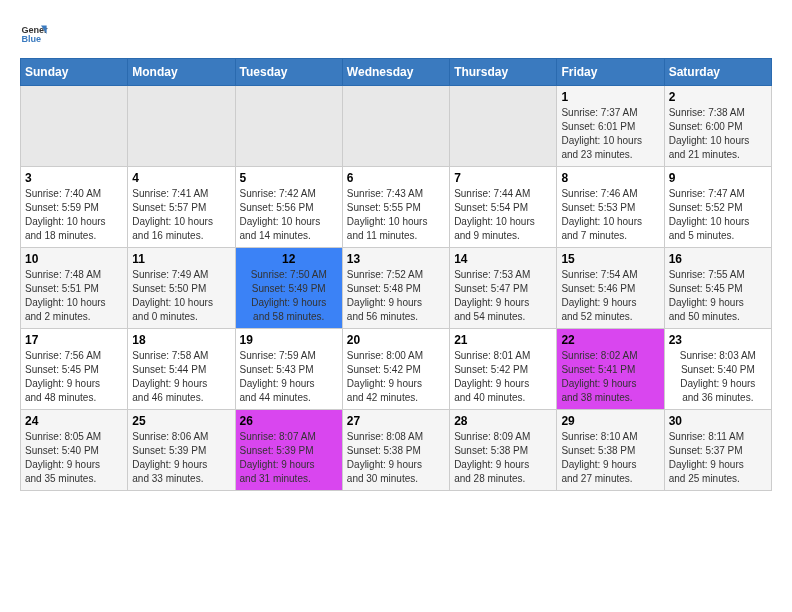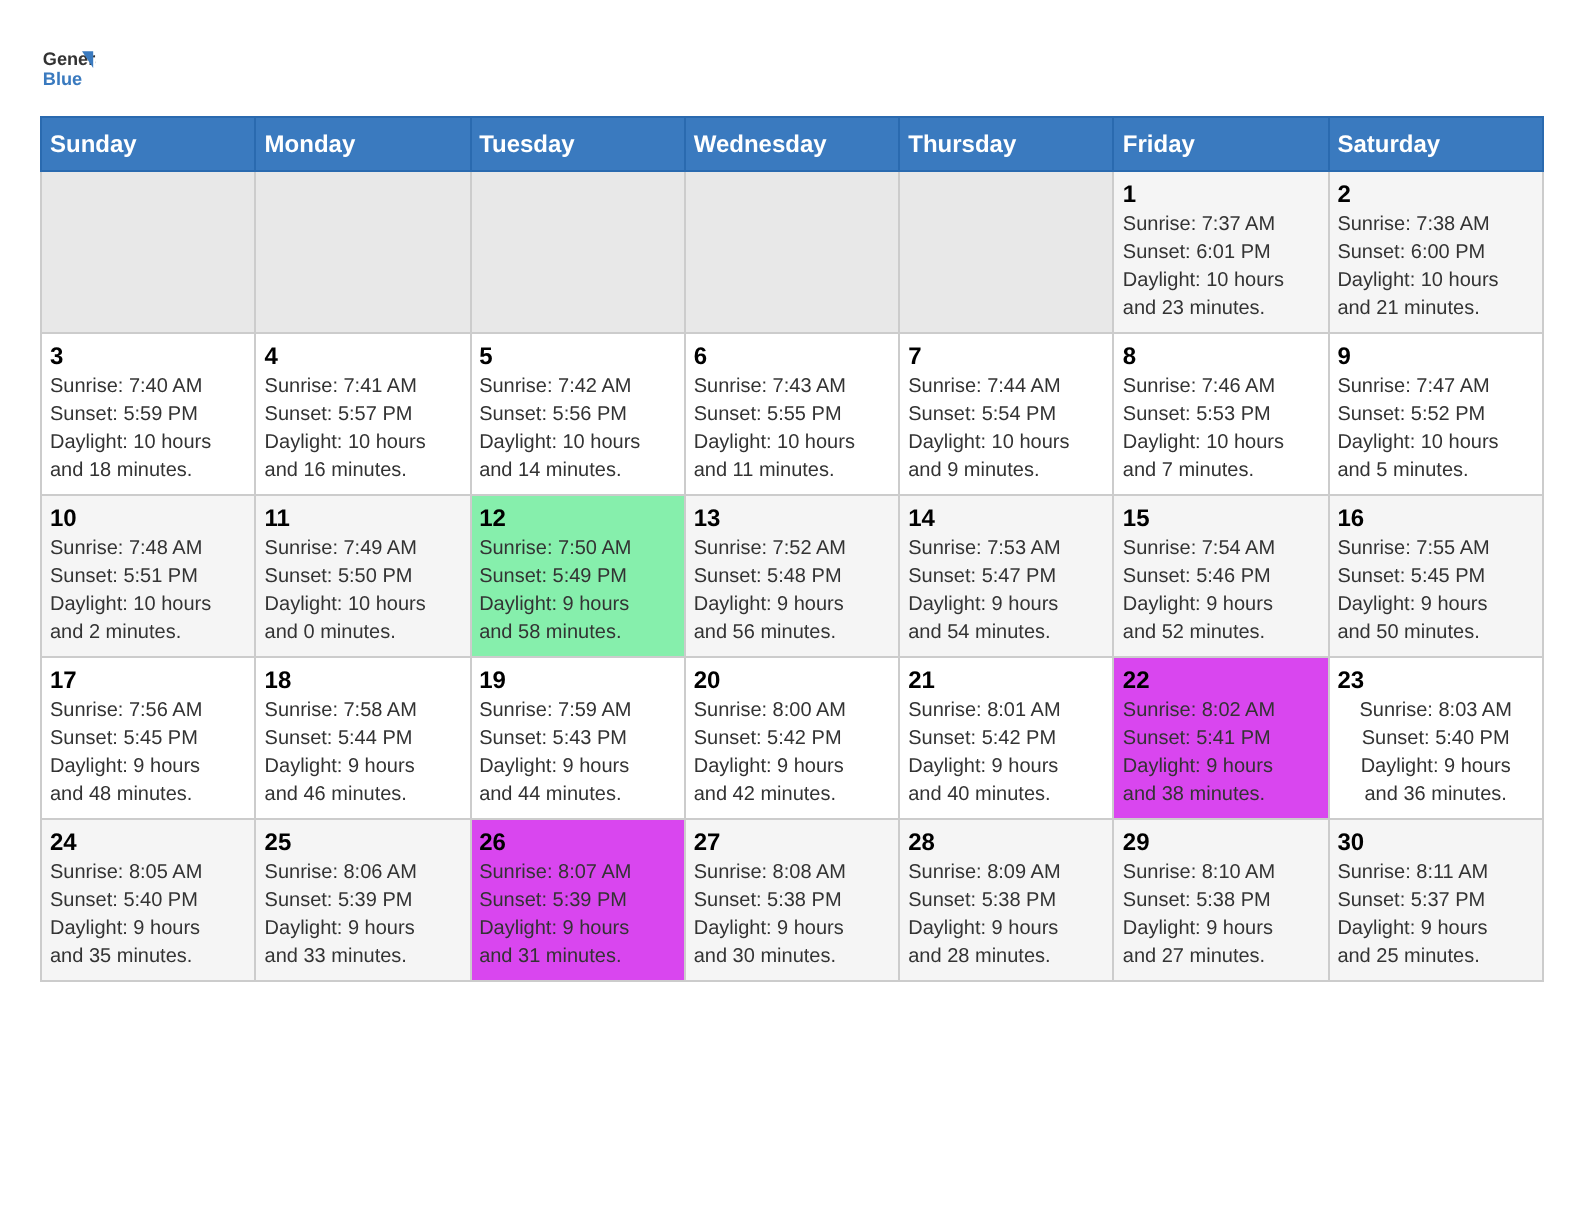--- a/index.html
+++ b/index.html
@@ -202,21 +202,21 @@
 Daylight: 10 hours
 and 2 minutes.</div>
         </td>
         <td style="background: rgb(245, 245, 245);">
           <span class="day-num">11</span>
           <div class="day-info" style="white-space: pre-line;">Sunrise: 7:49 AM
 Sunset: 5:50 PM
 Daylight: 10 hours
 and 0 minutes.</div>
         </td>
-        <td style="background: #86efac;">
+        <td style="background: #3b82f6; text-align: center;">
           <span class="day-num">12</span>
           <div class="day-info" style="white-space: pre-line;">Sunrise: 7:50 AM
 Sunset: 5:49 PM
 Daylight: 9 hours
 and 58 minutes.</div>
         </td>
         <td style="background: rgb(245, 245, 245);">
           <span class="day-num">13</span>
           <div class="day-info" style="white-space: pre-line;">Sunrise: 7:52 AM
 Sunset: 5:48 PM

